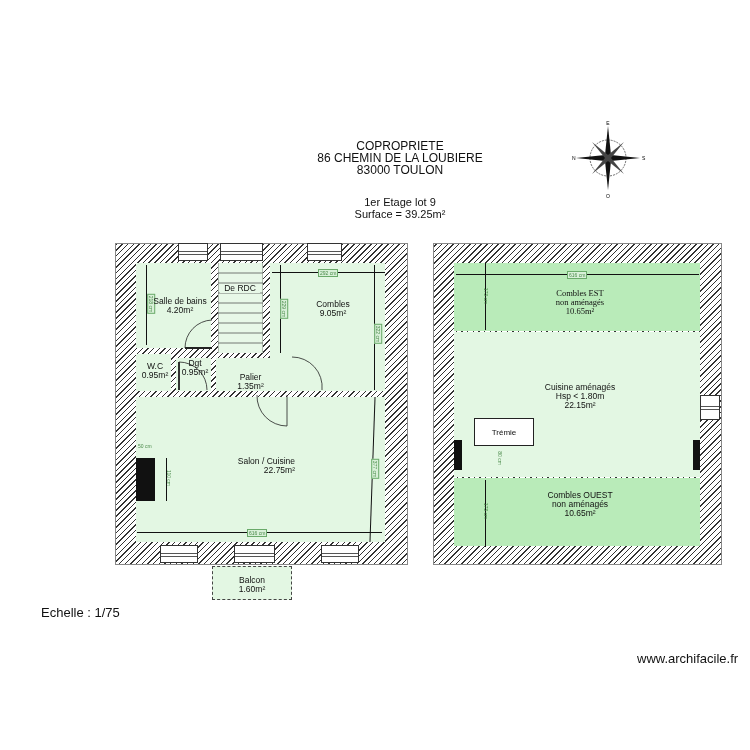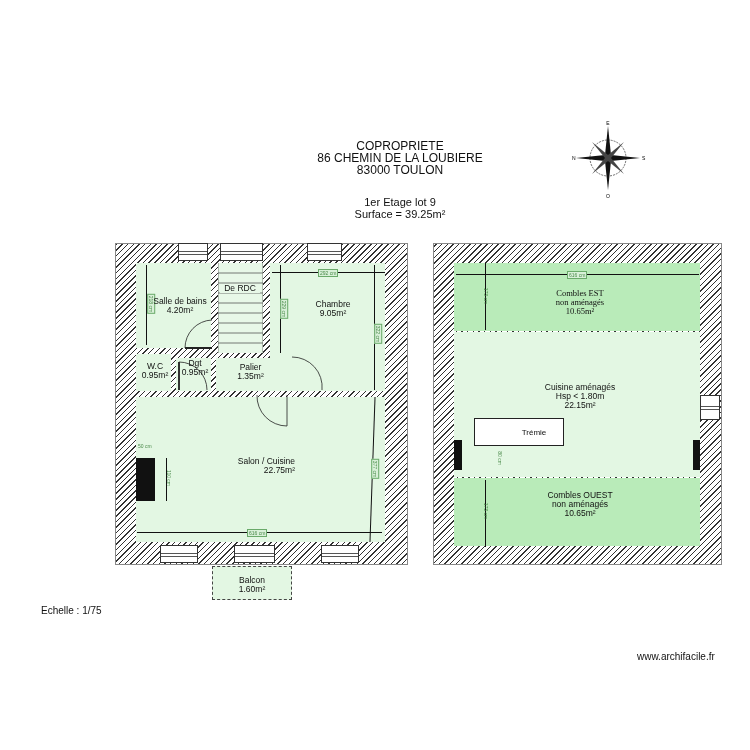--- a/index.html
+++ b/index.html
@@ -9,22 +9,22 @@
   .subtitle { position:absolute; left:330px; top:196px; width:140px; text-align:center; font-size:11px; line-height:12px; }
   .lbl { position:absolute; text-align:center; font-size:8.5px; line-height:9px; white-space:nowrap; }
   .hatch { background: repeating-linear-gradient(-45deg, #ffffff 0 3px, #333 3px 4px); border:1px solid #888; }
   .room { position:absolute; background:#e3f7e3; }
   .room-dark { position:absolute; background:#b9ebb9; }
   .win { position:absolute; background:#fff; border:1px solid #333; box-sizing:border-box; }
   .win::after { content:""; position:absolute; left:0; right:0; top:45%; height:2px; border-top:1px solid #555; border-bottom:1px solid #555; }
   .dim { position:absolute; background:#111; }
   .dimtxt { position:absolute; font-size:5px; color:#4a8a4a; background:#d8f0d8; border:1px solid #6aaa6a; padding:0 1px; }
   .black { position:absolute; background:#111; }
-  .footer { position:absolute; font-size:10px; }
-  .treme { position:absolute; background:#fff; border:1px solid #222; font-size:8px; display:flex; align-items:center; justify-content:center;padding-left:30px; }
+  .footer { position:absolute; font-size:13px; }
+  .treme { position:absolute; background:#fff; border:1px solid #222; font-size:8px; display:flex; align-items:center; justify-content:center; }
   svg { position:absolute; }
 </style>
 </head>
 <body>
 
 <div class="title">
   <div>COPROPRIETE</div>
   <div>86 CHEMIN DE LA LOUBIERE</div>
   <div>83000 TOULON</div>
 </div>
@@ -115,32 +115,32 @@
 <div class="dimtxt" style="left:160px;top:475px;transform:rotate(90deg);background:none;border:none;">110 cm</div>
 
 <div class="lbl" style="left:140px;top:297px;width:80px;">
   <div>Salle de bains</div>
     <div>4.20m²</div>
 </div>
 <div class="lbl" style="left:220px;top:284px;width:40px;background:#e8f8e8;">
   <div>De RDC</div>
 </div>
 <div class="lbl" style="left:298px;top:300px;width:70px;">
-  <div>Chambre</div>
+  <div>Combles</div>
     <div>9.05m²</div>
 </div>
 <div class="lbl" style="left:136px;top:362px;width:38px;">
   <div>W.C</div>
     <div>0.95m²</div>
 </div>
 <div class="lbl" style="left:176px;top:359px;width:38px;">
   <div>Dgt</div>
     <div>0.95m²</div>
 </div>
-<div class="lbl" style="left:218px;top:363px;width:65px;">
+<div class="lbl" style="left:218px;top:373px;width:65px;">
   <div>Palier</div>
     <div>1.35m²</div>
 </div>
 <div class="lbl" style="left:215px;top:457px;width:80px;text-align:right;">
   <div>Salon / Cuisine</div>
     <div>22.75m²</div>
 </div>
 
 <div class="room" style="left:212px;top:566px;width:80px;height:34px;border:1px dashed #444;box-sizing:border-box;"></div>
 <div class="lbl" style="left:212px;top:576px;width:80px;">

